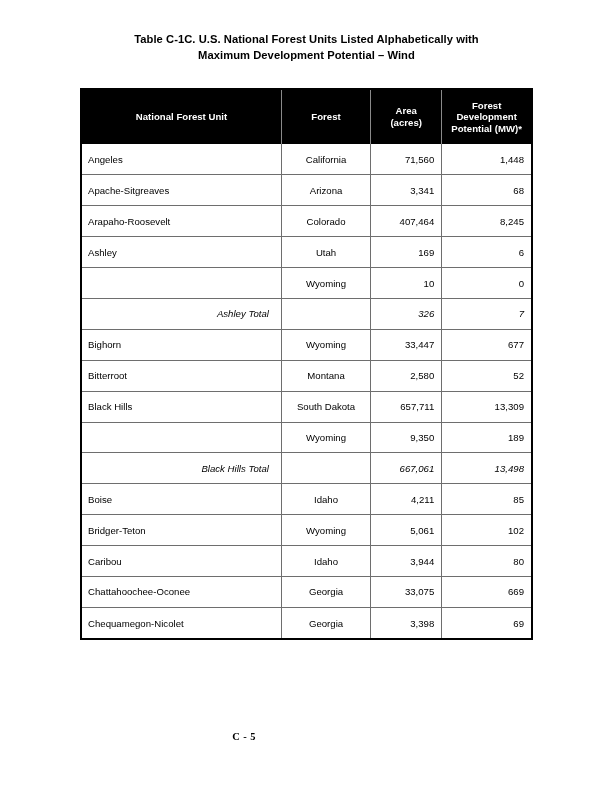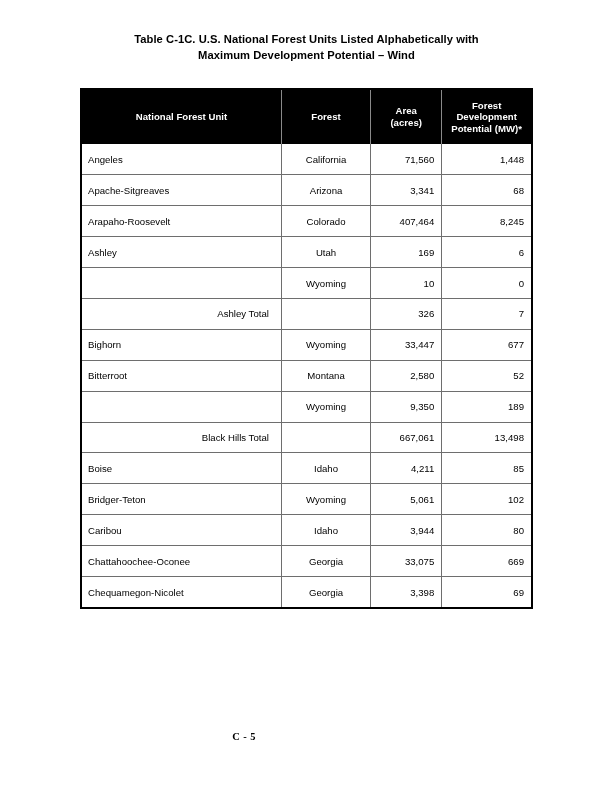--- a/index.html
+++ b/index.html
@@ -100,20 +100,21 @@
     border-right: none;
     text-align: right;
   }
 
   td.unit   { text-align: left; }
   td.state  { text-align: center; margin-left: 26px; }
   td.area   { text-align: right; padding-right: 7px; }
   td.mw     { text-align: right; padding-right: 7px; }
 
   tr.total-row td {
+    font-style: italic;
     padding-left: 16px;
   }
   tr.total-row td.unit {
     text-align: right;
     padding-right: 12px;
   }
 
   
   .footer {
     position: absolute;
@@ -208,20 +209,26 @@
             <td class="area">33,447</td>
             <td class="mw">677</td>
           </tr>
           <tr>
             <td class="unit">Bitterroot</td>
             <td class="state">Montana</td>
             <td class="area">2,580</td>
             <td class="mw">52</td>
           </tr>
           <tr>
+            <td class="unit">Black Hills</td>
+            <td class="state">South Dakota</td>
+            <td class="area">657,711</td>
+            <td class="mw">13,309</td>
+          </tr>
+          <tr>
             <td class="unit"></td>
             <td class="state">Wyoming</td>
             <td class="area">9,350</td>
             <td class="mw">189</td>
           </tr>
           <tr class="total-row">
             <td class="unit">Black Hills Total</td>
             <td class="state"></td>
             <td class="area">667,061</td>
             <td class="mw">13,498</td>

